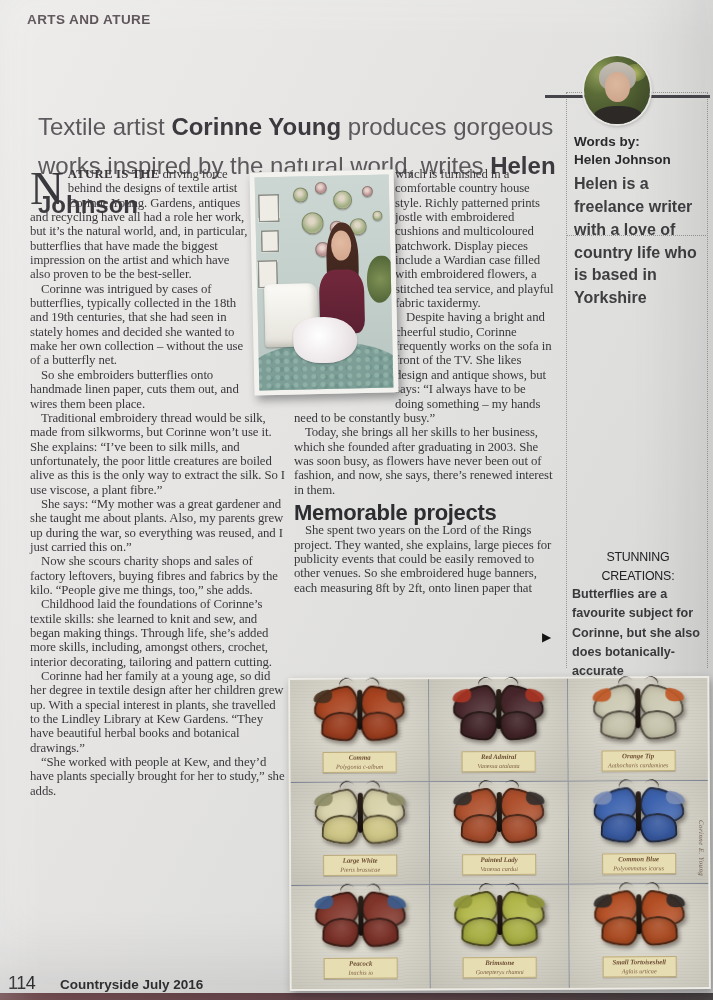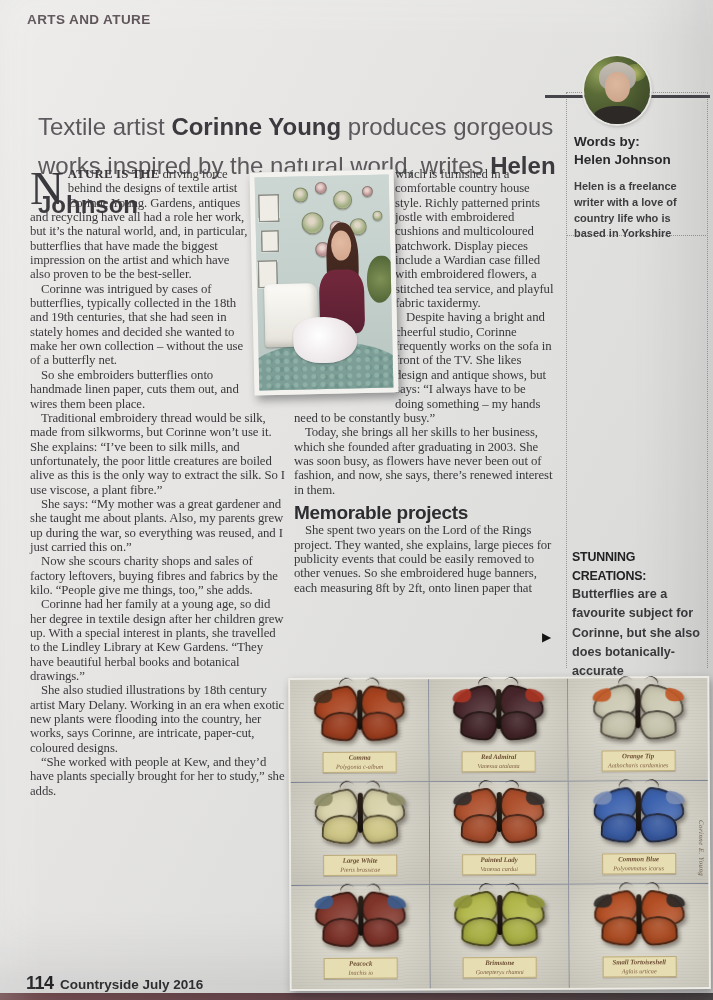--- a/index.html
+++ b/index.html
@@ -30,40 +30,40 @@
   .portrait .foliage{position:absolute;right:4px;top:8px;width:22px;height:18px;border-radius:50% 40% 60% 50%;
     background:radial-gradient(circle,#a9b060 10%,#6d7c3e 70%);}
   .portrait .hair{position:absolute;left:15px;top:6px;width:37px;height:30px;border-radius:50% 50% 45% 45%;
     background:linear-gradient(#c4beb4,#a8a298);}
   .portrait .face{position:absolute;left:21px;top:16px;width:25px;height:30px;border-radius:48%;
     background:radial-gradient(circle at 45% 40%,#dcb89e,#c9a188);}
   .portrait .shirt{position:absolute;left:10px;bottom:-4px;width:48px;height:22px;border-radius:45% 45% 0 0;
     background:#2c2927;}
   .wordsby-text{position:absolute;left:574px;top:133px;width:124px;font-family:"Liberation Sans",sans-serif;}
   .wordsby-label,.wordsby-name{font-weight:800;font-size:13.5px;line-height:1.35;color:#2a292c;}
-  .wordsby-bio{margin-top:10px;font-weight:700;font-size:11px;line-height:1.42;color:#3e3d40;}
+  .wordsby-bio{margin-top:4px;font-weight:700;font-size:16px;line-height:1.42;color:#3e3d40;}
 
   
   .col{position:absolute;top:167px;font-size:12.8px;line-height:14.35px;letter-spacing:-0.1px;color:#3a393c;text-align:left;}
   .col p{margin:0;}
   .col p.ind{text-indent:11px;}
   #col-left{left:30px;width:258px;}
   #col-right{left:294px;width:263px;}
   .spacer-l{float:right;width:38px;height:228px;}
   .spacer-r{float:left;width:101px;height:230px;}
   .dropcap{float:left;font-size:47px;line-height:38px;padding:2px 4px 0 0;color:#37363a;font-weight:400;}
   .leadin{font-weight:700;letter-spacing:.2px;}
-  .subhead{font-family:"Liberation Sans",sans-serif;font-weight:800;font-size:19px;
+  .subhead{font-family:"Liberation Sans",sans-serif;font-weight:800;font-size:22px;
     letter-spacing:-0.3px;color:#2d2c30;margin:9px 0 3px !important;}
   .cont-arrow{position:absolute;left:542px;top:630px;font-size:12px;color:#141414;
     font-family:"DejaVu Sans",sans-serif;}
 
   
   .stunning{position:absolute;left:572px;top:548px;width:132px;font-family:"Liberation Sans",sans-serif;}
-  .stunning-title{font-weight:700;font-size:12.4px;letter-spacing:-0.2px;color:#222124;line-height:1.5;}
+  .stunning-title{font-weight:400;font-size:12.4px;letter-spacing:-0.2px;color:#222124;line-height:1.5;text-align:center;}
   .stunning-body{font-weight:700;font-size:12.6px;line-height:1.52;color:#3a393c;}
 
   
   .studio{position:absolute;left:252px;top:171px;width:134px;height:213px;background:#cdd6d2;
     border:5px solid #f4f2ee;transform:rotate(-1.3deg);box-shadow:3px 5px 9px rgba(30,30,35,.4);z-index:5;overflow:visible;}
   .studio .inner{position:absolute;inset:0;overflow:hidden;
     background:linear-gradient(#ccd7d4 0%,#c3cfcb 55%,#b8c4c0 100%);}
   .plate{position:absolute;border-radius:50%;
     background:radial-gradient(circle at 45% 40%, #e0d6c6 15%, #9fae80 55%, #c7bcae 85%);
     box-shadow:inset 0 0 0 1px rgba(90,95,80,.5), 0 1px 1px rgba(0,0,0,.25);}
@@ -113,22 +113,22 @@
   .antenna.l{left:32px;transform:rotate(-30deg);}
   .antenna.r{right:32px;transform:rotate(30deg);}
   .spec-label{width:68px;margin:3px auto 0;background:#e7ddb3;border:1px solid #bcab7d;
     padding:1px 2px 2px;text-align:center;box-shadow:0 1px 1px rgba(60,50,30,.25);}
   .spec-name{font-style:italic;font-weight:700;font-size:6.8px;line-height:1.3;color:#6c4e33;}
   .spec-latin{font-style:italic;font-size:6.2px;line-height:1.2;color:#7c5e40;}
   .bcredit{position:absolute;right:3px;top:46%;writing-mode:vertical-rl;font-style:italic;
     font-size:6.8px;color:#6d5d49;letter-spacing:.5px;}
 
   
-  .folio{position:absolute;left:26px;top:973px;font-family:"Liberation Sans",sans-serif;
-    font-weight:700;font-size:18px;letter-spacing:-0.5px;color:#1f1e20;}
+  .folio{position:absolute;left:8px;top:973px;font-family:"Liberation Sans",sans-serif;
+    font-weight:400;font-size:18px;letter-spacing:-0.5px;color:#1f1e20;}
   .magline{position:absolute;left:60px;top:977px;font-family:"Liberation Sans",sans-serif;
     font-weight:700;font-size:13.5px;color:#2c2b2d;}
   .bottom-strip{position:absolute;left:0;bottom:0;width:713px;height:7px;
     background:linear-gradient(90deg,#6d4244 0%,#5b383d 40%,#463335 75%,#363031 100%);}
 </style>
 </head>
 <body>
 
 <div id="page">
 
@@ -151,22 +151,22 @@
   </div>
 
   <div class="col" id="col-left">
     <div class="spacer-l"></div>
     <p><span class="dropcap">N</span><span class="leadin">ATURE IS THE</span><span> driving force behind the designs of textile artist Corinne Young. Gardens, antiques and recycling have all had a role her work, but it’s the natural world, and, in particular, butterflies that have made the biggest impression on the artist and which have also proven to be the best-seller.</span></p>
     <p class="ind">Corinne was intrigued by cases of butterflies, typically collected in the 18th and 19th centuries, that she had seen in stately homes and decided she wanted to make her own collection – without the use of a butterfly net.</p>
     <p class="ind">So she embroiders butterflies onto handmade linen paper, cuts them out, and wires them been place.</p>
     <p class="ind">Traditional embroidery thread would be silk, made from silkworms, but Corinne won’t use it. She explains: “I’ve been to silk mills, and unfortunately, the poor little creatures are boiled alive as this is the only way to extract the silk. So I use viscose, a plant fibre.”</p>
     <p class="ind">She says: “My mother was a great gardener and she taught me about plants. Also, my parents grew up during the war, so everything was reused, and I just carried this on.”</p>
     <p class="ind">Now she scours charity shops and sales of factory leftovers, buying fibres and fabrics by the kilo. “People give me things, too,” she adds.</p>
+    <p class="ind">Childhood laid the foundations of Corinne’s textile skills: she learned to knit and sew, and began making things. Through life, she’s added more skills, including, amongst others, crochet, interior decorating, tailoring and pattern cutting.</p>
     <p class="ind">Corinne had her family at a young age, so did her degree in textile design after her children grew up. With a special interest in plants, she travelled to the Lindley Library at Kew Gardens. “They have beautiful herbal books and botanical drawings.”</p>
-    <p class="ind">She also studied illustrations by 18th century artist Mary Delany. Working in an era when exotic new plants were flooding into the country, her works, says Corinne, are intricate, paper-cut, coloured designs.</p>
     <p class="ind">“She worked with people at Kew, and they’d have plants specially brought for her to study,” she adds.</p>
   </div>
 
   <div class="col" id="col-right">
     <div class="spacer-r"></div>
     <p>which is furnished in a comfortable country house style. Richly patterned prints jostle with embroidered cushions and multicoloured patchwork. Display pieces include a Wardian case filled with embroidered flowers, a stitched tea service, and playful fabric taxidermy.</p>
     <p class="ind">Despite having a bright and cheerful studio, Corinne frequently works on the sofa in front of the TV. She likes design and antique shows, but says: “I always have to be doing something – my hands need to be constantly busy.”</p>
     <p class="ind">Today, she brings all her skills to her business, which she founded after graduating in 2003. She was soon busy, as flowers have never been out of fashion, and now, she says, there’s renewed interest in them.</p>
     <p class="subhead">Memorable projects</p>
     <p class="ind">She spent two years on the Lord of the Rings project. They wanted, she explains, large pieces for publicity events that could be easily removed to other venues. So she embroidered huge banners, each measuring 8ft by 2ft, onto linen paper that</p>

